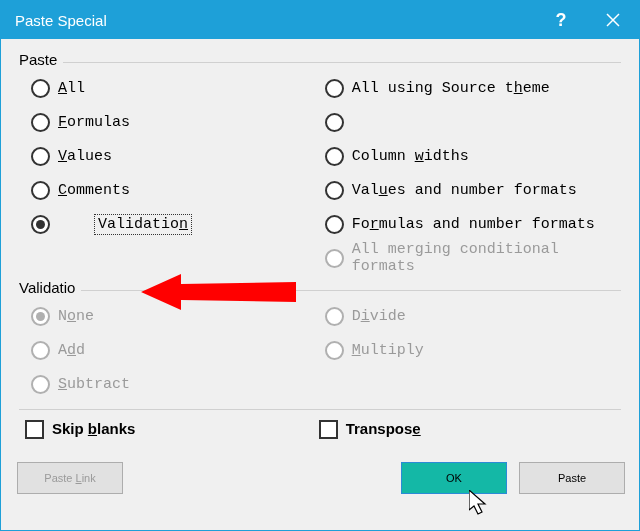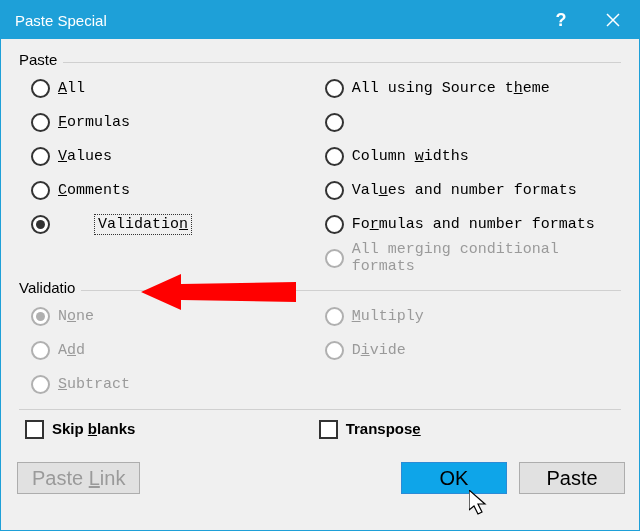--- a/index.html
+++ b/index.html
@@ -141,29 +141,29 @@
   }
   .btn {
     height: 32px;
     min-width: 106px;
     border: 1px solid #adadad;
     background: #e1e1e1;
     color: #000;
     display: inline-flex;
     align-items: center;
     justify-content: center;
-    font-size: 20px;
+    font-size: 11px;
     padding: 0 14px;
   }
   .btn.disabled {
     color: #9a9a9a;
   }
   .btn.default {
     border: 1px solid #2b8bd6;
-    background: #0ea5e9;
+    background: #14b8a6;
   }
   .spacer { flex: 1; }
   .arrow {
     position: absolute;
     
     left: 140px;
     top: 225px;
     pointer-events: none;
     z-index: 5;
   }
@@ -264,25 +264,25 @@
           <span class="opt-label disabled">A<u>d</u>d</span>
         </div>
         <div class="row-opt">
           <span class="radio disabled"></span>
           <span class="opt-label disabled"><u>S</u>ubtract</span>
         </div>
       </div>
       <div class="col right">
         <div class="row-opt">
           <span class="radio disabled"></span>
+          <span class="opt-label disabled">D<u>i</u>vide</span>
+        </div>
+        <div class="row-opt">
+          <span class="radio disabled"></span>
           <span class="opt-label disabled"><u>M</u>ultiply</span>
-        </div>
-        <div class="row-opt">
-          <span class="radio disabled"></span>
-          <span class="opt-label disabled">D<u>i</u>vide</span>
         </div>
       </div>
     </div>
 
     <div class="hr-only"></div>
 
     <div class="columns">
       <div class="col">
         <div class="check-row">
           <span class="check"></span>

